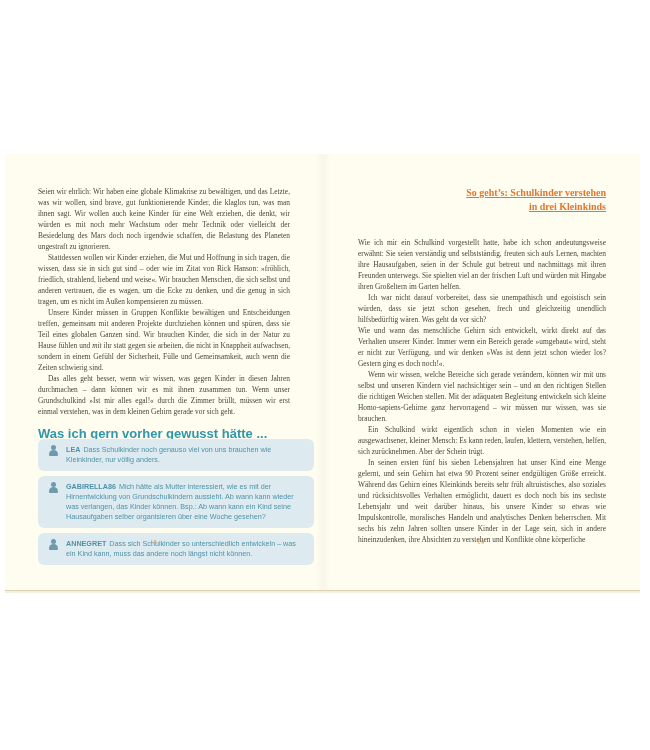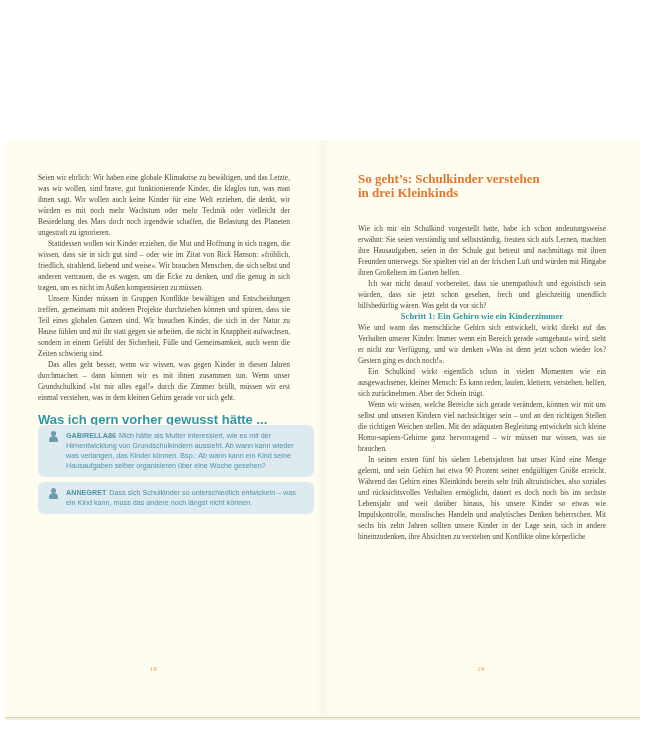--- a/index.html
+++ b/index.html
@@ -4,21 +4,21 @@
 <style>
   html,body{margin:0;padding:0;}
   body{
     width:650px;height:750px;
     background:#ffffff;
     position:relative;
     overflow:hidden;
     font-family:"Liberation Serif", serif;
   }
   .spread{
-    position:absolute;left:5px;top:140px;width:635px;height:577px;
+    position:absolute;left:5px;top:154px;width:635px;height:436px;
     background:#fffdf0;
     box-shadow:0 1px 0 rgba(190,175,130,0.45), 0 3px 0 rgba(222,210,170,0.35);
   }
   .spread::after{ 
     content:"";position:absolute;left:50%;top:0;width:14px;height:100%;
     transform:translateX(-50%);
     background:linear-gradient(90deg, rgba(0,0,0,0) 0%, rgba(120,110,80,0.05) 50%, rgba(0,0,0,0) 100%);
     pointer-events:none;
   }
   .page{position:absolute;top:0;height:100%;}
@@ -35,23 +35,24 @@
   .page-left .body-col{left:33px;width:252px;}
   .page-right .body-col{left:36px;width:248px;}
 
   .body-col p{margin:0;}
   .body-col p.indent{text-indent:10px;}
   .em{font-style:italic;margin-top:38px;}
 
   .chapter-heading{
     color:#e2762d;
     font-weight:bold;
-    font-size:13px;line-height:13.5px;
-    text-align:left;
+    font-size:10px;line-height:13.5px;
+    text-align:right;
     margin:0 0 24px 0;
+    text-decoration:underline;
   }
   .step-heading{
     color:#2f97aa;
     font-weight:bold;
     font-size:8.6px;line-height:11px;
     text-align:center;
     text-indent:0;
     margin:10px 0 4px 0;
   }
 
@@ -112,20 +113,27 @@
   <div class="page page-left">
     <div class="body-col">
       <p>Seien wir ehrlich: Wir haben eine globale Klimakrise zu bewältigen, und das Letzte, was wir wollen, sind brave, gut funktionierende Kinder, die klaglos tun, was man ihnen sagt. Wir wollen auch keine Kinder für eine Welt erziehen, die denkt, wir würden es mit noch mehr Wachstum oder mehr Technik oder vielleicht der Besiedelung des Mars doch noch irgendwie schaffen, die Belastung des Planeten ungestraft zu ignorieren.</p>
       <p class="indent">Stattdessen wollen wir Kinder erziehen, die Mut und Hoffnung in sich tragen, die wissen, dass sie in sich gut sind – oder wie im Zitat von Rick Hanson: »fröhlich, friedlich, strahlend, liebend und weise«. Wir brauchen Menschen, die sich selbst und anderen vertrauen, die es wagen, um die Ecke zu denken, und die genug in sich tragen, um es nicht im Außen kompensieren zu müssen.</p>
       <p class="indent"><span>Unsere Kinder müssen in Gruppen Konflikte bewältigen und Entscheidungen treffen, gemeinsam mit anderen Projekte durchziehen können und spüren, dass sie Teil eines globalen Ganzen sind. Wir brauchen Kinder, die sich in der Natur zu Hause fühlen und </span><span class="em">mit</span><span> ihr statt gegen sie arbeiten, die nicht in Knappheit aufwachsen, sondern in einem Gefühl der Sicherheit, Fülle und Gemeinsamkeit, auch wenn die Zeiten schwierig sind.</span></p>
       <p class="indent">Das alles geht besser, wenn wir wissen, was gegen Kinder in diesen Jahren durchmachen – dann können wir es mit ihnen zusammen tun. Wenn unser Grundschulkind »Ist mir alles egal!« durch die Zimmer brüllt, müssen wir erst einmal verstehen, was in dem kleinen Gehirn gerade vor sich geht.</p>
 
       <div class="qa-section">
         <p class="qa-heading">Was ich gern vorher gewusst hätte ...</p>
 
+        <div class="comment">
+          <span class="avatar">
+              <span class="head"></span>
+              <span class="shoulders"></span>
+            </span>
+          <span class="username">LEA</span><span>Dass Schulkinder noch genauso viel von uns brauchen wie Kleinkinder, nur völlig anders.</span>
+        </div>
 
         <div class="comment">
           <span class="avatar">
               <span class="head"></span>
               <span class="shoulders"></span>
             </span>
           <span class="username">GABIRELLA86</span><span>Mich hätte als Mutter interessiert, wie es mit der Hirnentwicklung von Grundschulkindern aussieht. Ab wann kann wieder was verlangen, das Kinder können. Bsp.: Ab wann kann ein Kind seine Hausaufgaben selber organisieren über eine Woche gesehen?</span>
         </div>
 
         <div class="comment">
@@ -140,23 +148,22 @@
     <div class="page-number">18</div>
   </div>
 
   <div class="page page-right">
     <div class="body-col">
       <h1 class="chapter-heading"><span>So geht’s: Schulkinder verstehen</span><br><span>in drei Kleinkinds</span></h1>
 
       <p>Wie ich mir ein Schulkind vorgestellt hatte, habe ich schon andeutungsweise erwähnt: Sie seien verständig und selbstständig, freuten sich aufs Lernen, machten ihre Hausaufgaben, seien in der Schule gut betreut und nachmittags mit ihren Freunden unterwegs. Sie spielten viel an der frischen Luft und würden mit Hingabe ihren Großeltern im Garten helfen.</p>
       <p class="indent">Ich war nicht darauf vorbereitet, dass sie unempathisch und egoistisch sein würden, dass sie jetzt schon gesehen, frech und gleichzeitig unendlich hilfsbedürftig wären. Was geht da vor sich?</p>
 
-      <p class="step-heading">Schritt 1: Ein Gehirn wie ein Kinderzimmer</p>
 
       <p>Wie und wann das menschliche Gehirn sich entwickelt, wirkt direkt auf das Verhalten unserer Kinder. Immer wenn ein Bereich gerade »umgebaut« wird, steht er nicht zur Verfügung, und wir denken »Was ist denn jetzt schon wieder los? Gestern ging es doch noch!«.</p>
+      <p class="indent">Wenn wir wissen, welche Bereiche sich gerade verändern, können wir mit uns selbst und unseren Kindern viel nachsichtiger sein – und an den richtigen Stellen die richtigen Weichen stellen. Mit der adäquaten Begleitung entwickeln sich kleine Homo-sapiens-Gehirne ganz hervorragend – wir müssen nur wissen, was sie brauchen.</p>
       <p class="indent">Ein Schulkind wirkt eigentlich schon in vielen Momenten wie ein ausgewachsener, kleiner Mensch: Es kann reden, laufen, klettern, verstehen, helfen, sich zurücknehmen. Aber der Schein trügt.</p>
-      <p class="indent">Wenn wir wissen, welche Bereiche sich gerade verändern, können wir mit uns selbst und unseren Kindern viel nachsichtiger sein – und an den richtigen Stellen die richtigen Weichen stellen. Mit der adäquaten Begleitung entwickeln sich kleine Homo-sapiens-Gehirne ganz hervorragend – wir müssen nur wissen, was sie brauchen.</p>
       <p class="indent">In seinen ersten fünf bis sieben Lebensjahren hat unser Kind eine Menge gelernt, und sein Gehirn hat etwa 90 Prozent seiner endgültigen Größe erreicht. Während das Gehirn eines Kleinkinds bereits sehr früh altruistisches, also soziales und rücksichtsvolles Verhalten ermöglicht, dauert es doch noch bis ins sechste Lebensjahr und weit darüber hinaus, bis unsere Kinder so etwas wie Impulskontrolle, moralisches Handeln und analytisches Denken beherrschen. Mit sechs bis zehn Jahren sollten unsere Kinder in der Lage sein, sich in andere hineinzudenken, ihre Absichten zu verstehen und Konflikte ohne körperliche</p>
     </div>
     <div class="page-number">19</div>
   </div>
 
 </div>
 
 </body></html>

